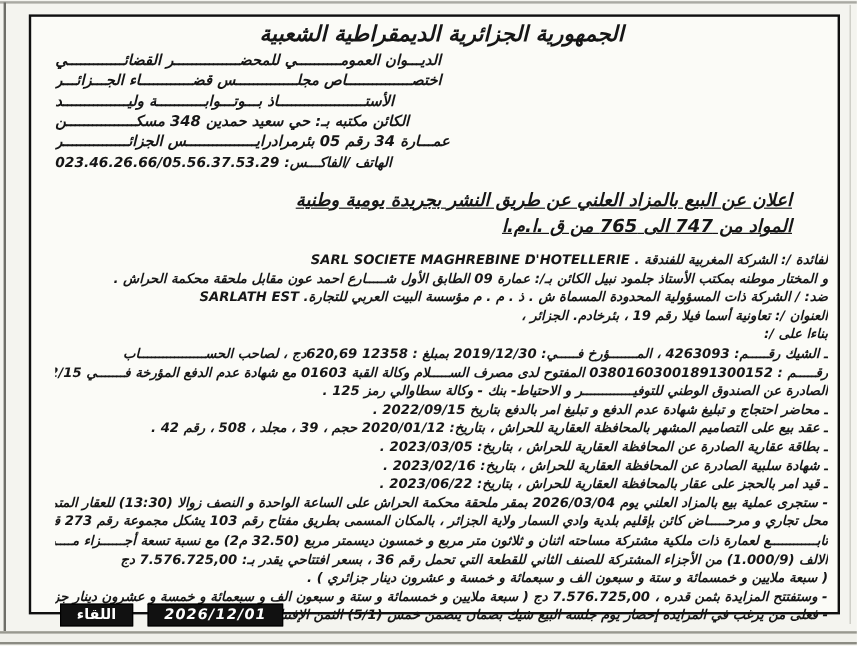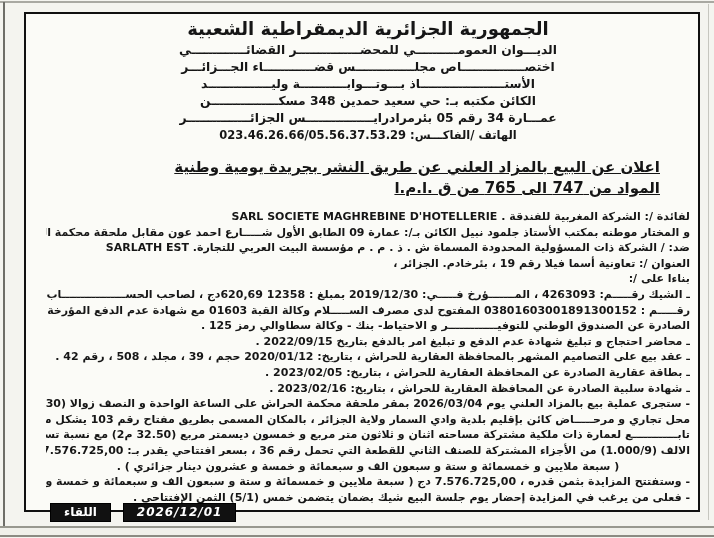--- a/index.html
+++ b/index.html
@@ -14,36 +14,37 @@
   .scan-left{position:absolute;top:2px;left:3px;width:2px;height:524px;background:#6e6e68;}
   .scan-right{position:absolute;top:4px;right:5px;width:1px;height:516px;background:#c6c6bf;}
   .scan-bottom{position:absolute;left:0;right:0;bottom:1px;height:7px;
     border-top:2px solid #98988f;border-bottom:2px solid #8b8b82;background:#f0f0ea;}
   
   .frame{
     position:absolute;top:12px;left:24px;width:676px;height:500px;
     border:2.5px solid #101010;background:#fbfbf7;
     box-sizing:border-box;padding:2px 8px 0 20px;
     direction:rtl;
+    font-style:italic;
   }
   .republic-title{
     text-align:center;font-size:18px;font-weight:bold;margin:2px 0 3px 0;
     letter-spacing:0px;
   }
-  .office-block{font-weight:bold;font-size:12.3px;line-height:17px;text-align:center;}
+  .office-block{font-weight:bold;font-size:12.3px;line-height:17px;text-align:left;}
   .office-line{white-space:nowrap;overflow:hidden;}
   .office-line.phone{font-size:11.5px;}
   .ad-title{
     font-weight:bold;font-size:15px;line-height:21px;
     margin:13px 30px 10px 30px;
   }
   .ad-title .t-line{text-decoration:underline;}
   .body-block{font-weight:bold;font-size:11px;line-height:15.6px;text-align:right;}
   .body-line{white-space:nowrap;overflow:hidden;}
-  .body-line.center{text-align:center;}
+  .body-line.center{text-align:right;}
   
   .stamps{position:absolute;left:50px;top:503px;display:flex;direction:ltr;gap:12px;z-index:3;}
   .stamp{
     background:#111111;color:#ffffff;font-weight:bold;font-size:12px;
     padding:1px 13px 2px 13px;border:1px solid #000;white-space:nowrap;
   }
   .stamp.date{font-style:italic;letter-spacing:1px;}
 </style>
 </head>
 <body>
@@ -75,22 +76,23 @@
     <div class="body-line">لفائدة /: الشركة المغربية للفندقة . SARL SOCIETE MAGHREBINE D'HOTELLERIE</div>
     <div class="body-line">و المختار موطنه بمكتب الأستاذ جلمود نبيل الكائن بـ/: عمارة 09 الطابق الأول شـــــارع احمد عون مقابل ملحقة محكمة الحراش .</div>
     <div class="body-line">ضد: / الشركة ذات المسؤولية المحدودة المسماة ش . ذ . م . م مؤسسة البيت العربي للتجارة. SARLATH EST</div>
     <div class="body-line">العنوان /: تعاونية أسما فيلا رقم 19 ، بئرخادم. الجزائر ،</div>
     <div class="body-line">بناءا على /:</div>
     <div class="body-line">ـ الشيك رقـــــم: 4263093 ، المـــــــؤرخ فـــــي: 2019/12/30 بمبلغ : 12358 620,69دج ، لصاحب الحســـــــــــــــــاب</div>
     <div class="body-line">رقـــــم : 03801603001891300152 المفتوح لدى مصرف الســـــلام وكالة القبة 01603 مع شهادة عدم الدفع المؤرخة فـــــــي 2020/12/15</div>
     <div class="body-line">الصادرة عن الصندوق الوطني للتوفيـــــــــــــر و الاحتياط- بنك - وكالة سطاوالي رمز 125 .</div>
     <div class="body-line">ـ محاضر احتجاج و تبليغ شهادة عدم الدفع و تبليغ امر بالدفع بتاريخ 2022/09/15 .</div>
     <div class="body-line">ـ عقد بيع على التصاميم المشهر بالمحافظة العقارية للحراش ، بتاريخ: 2020/01/12 حجم ، 39 ، مجلد ، 508 ، رقم 42 .</div>
-    <div class="body-line">ـ بطاقة عقارية الصادرة عن المحافظة العقارية للحراش ، بتاريخ: 2023/02/05 .</div>
+    <div class="body-line">ـ بطاقة عقارية الصادرة عن المحافظة العقارية للحراش ، بتاريخ: 2023/03/05 .</div>
     <div class="body-line">ـ شهادة سلبية الصادرة عن المحافظة العقارية للحراش ، بتاريخ: 2023/02/16 .</div>
+    <div class="body-line">ـ قيد امر بالحجز على عقار بالمحافظة العقارية للحراش ، بتاريخ: 2023/06/22 .</div>
     <div class="body-line">- ستجرى عملية بيع بالمزاد العلني يوم 2026/03/04 بمقر ملحقة محكمة الحراش على الساعة الواحدة و النصف زوالا (13:30) للعقار المتمثل في :</div>
     <div class="body-line">محل تجاري و مرحـــــاض كائن بإقليم بلدية وادي السمار ولاية الجزائر ، بالمكان المسمى بطريق مفتاح رقم 103 يشكل مجموعة رقم 273 قسم 08</div>
     <div class="body-line">تابــــــــــــع لعمارة ذات ملكية مشتركة مساحته اثنان و ثلاثون متر مربع و خمسون ديسمتر مربع (32.50 م2) مع نسبة تسعة أجــــــزاء مــــن</div>
     <div class="body-line">الالف (1.000/9) من الأجزاء المشتركة للصنف الثاني للقطعة التي تحمل رقم 36 ، بسعر افتتاحي يقدر بـ: 7.576.725,00 دج</div>
     <div class="body-line center">( سبعة ملايين و خمسمائة و ستة و سبعون الف و سبعمائة و خمسة و عشرون دينار جزائري ) .</div>
     <div class="body-line">- وستفتتح المزايدة بثمن قدره ، 7.576.725,00 دج ( سبعة ملايين و خمسمائة و ستة و سبعون الف و سبعمائة و خمسة و عشرون دينار جزائري ) .</div>
     <div class="body-line">- فعلى من يرغب في المزايدة إحضار يوم جلسة البيع شيك بضمان يتضمن خمس (5/1) الثمن الإفتتاحي .</div>
   </div>
 
 </div>

